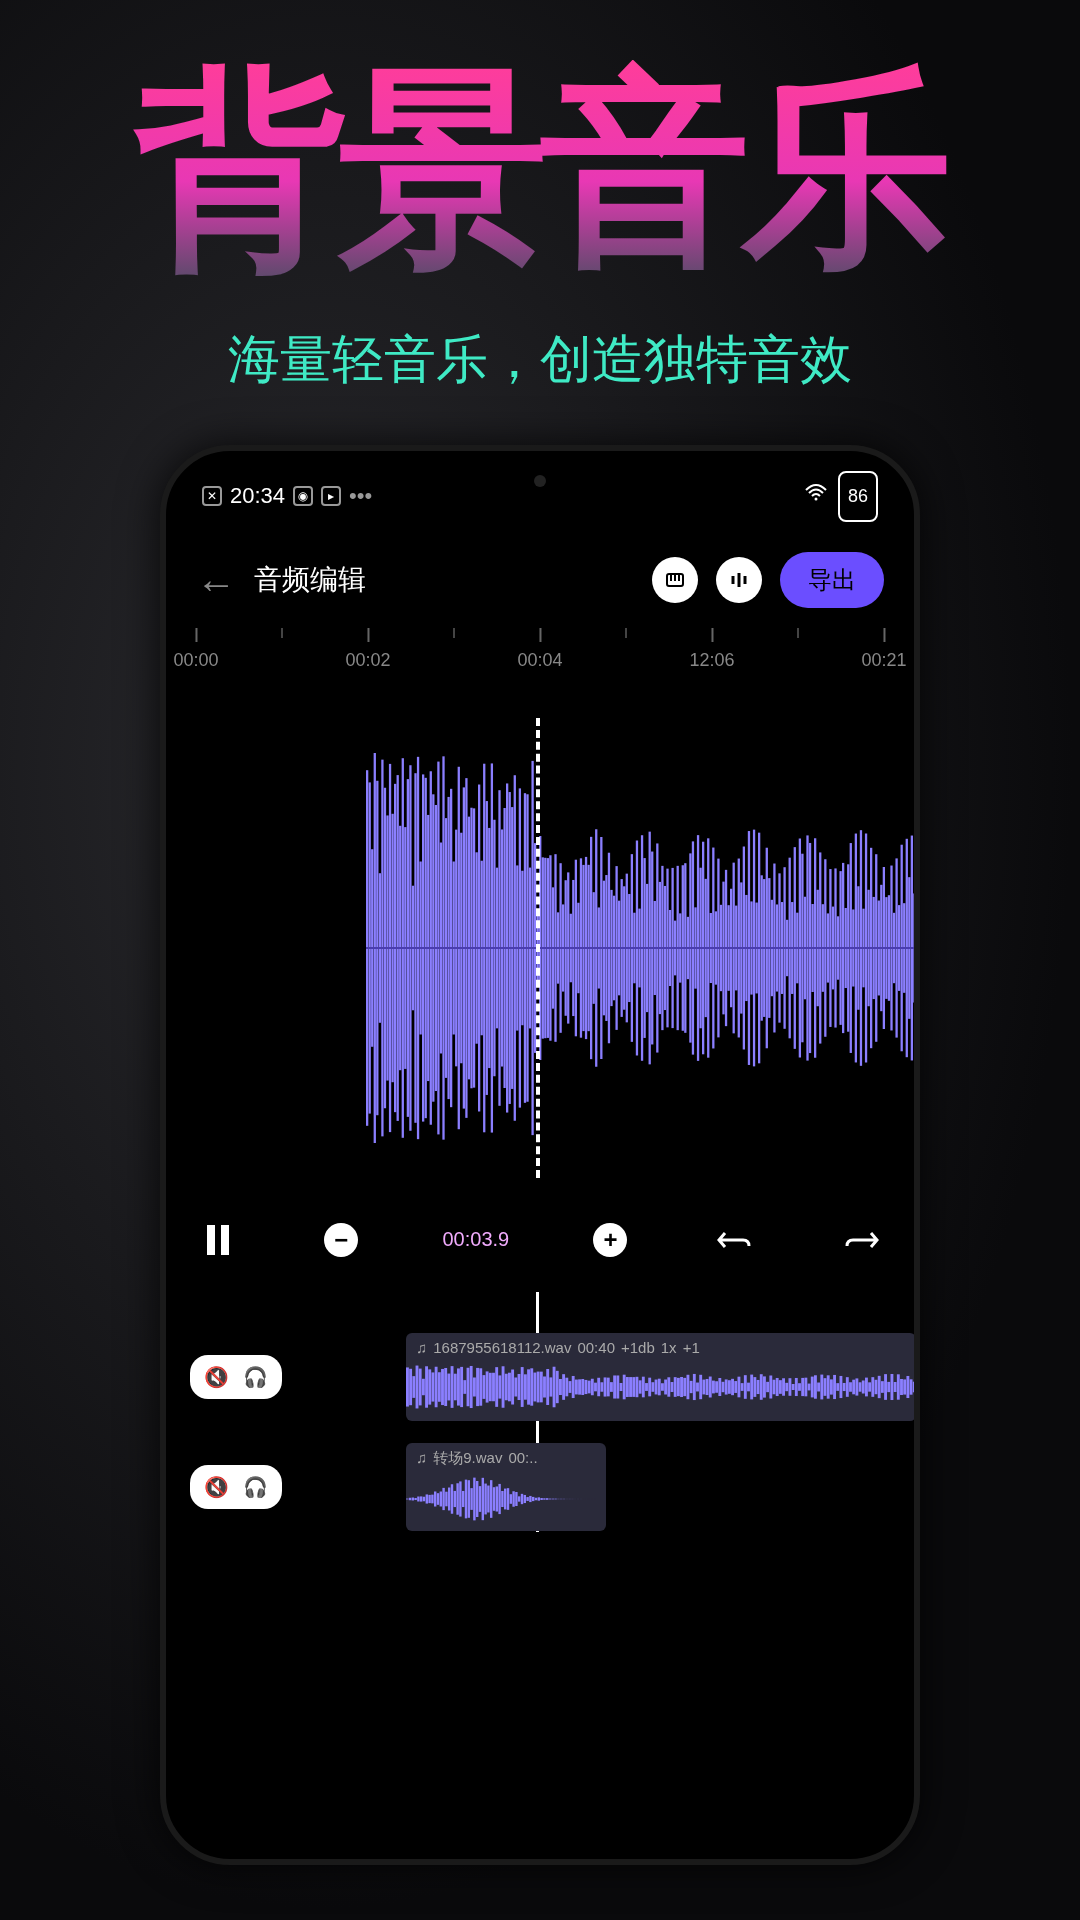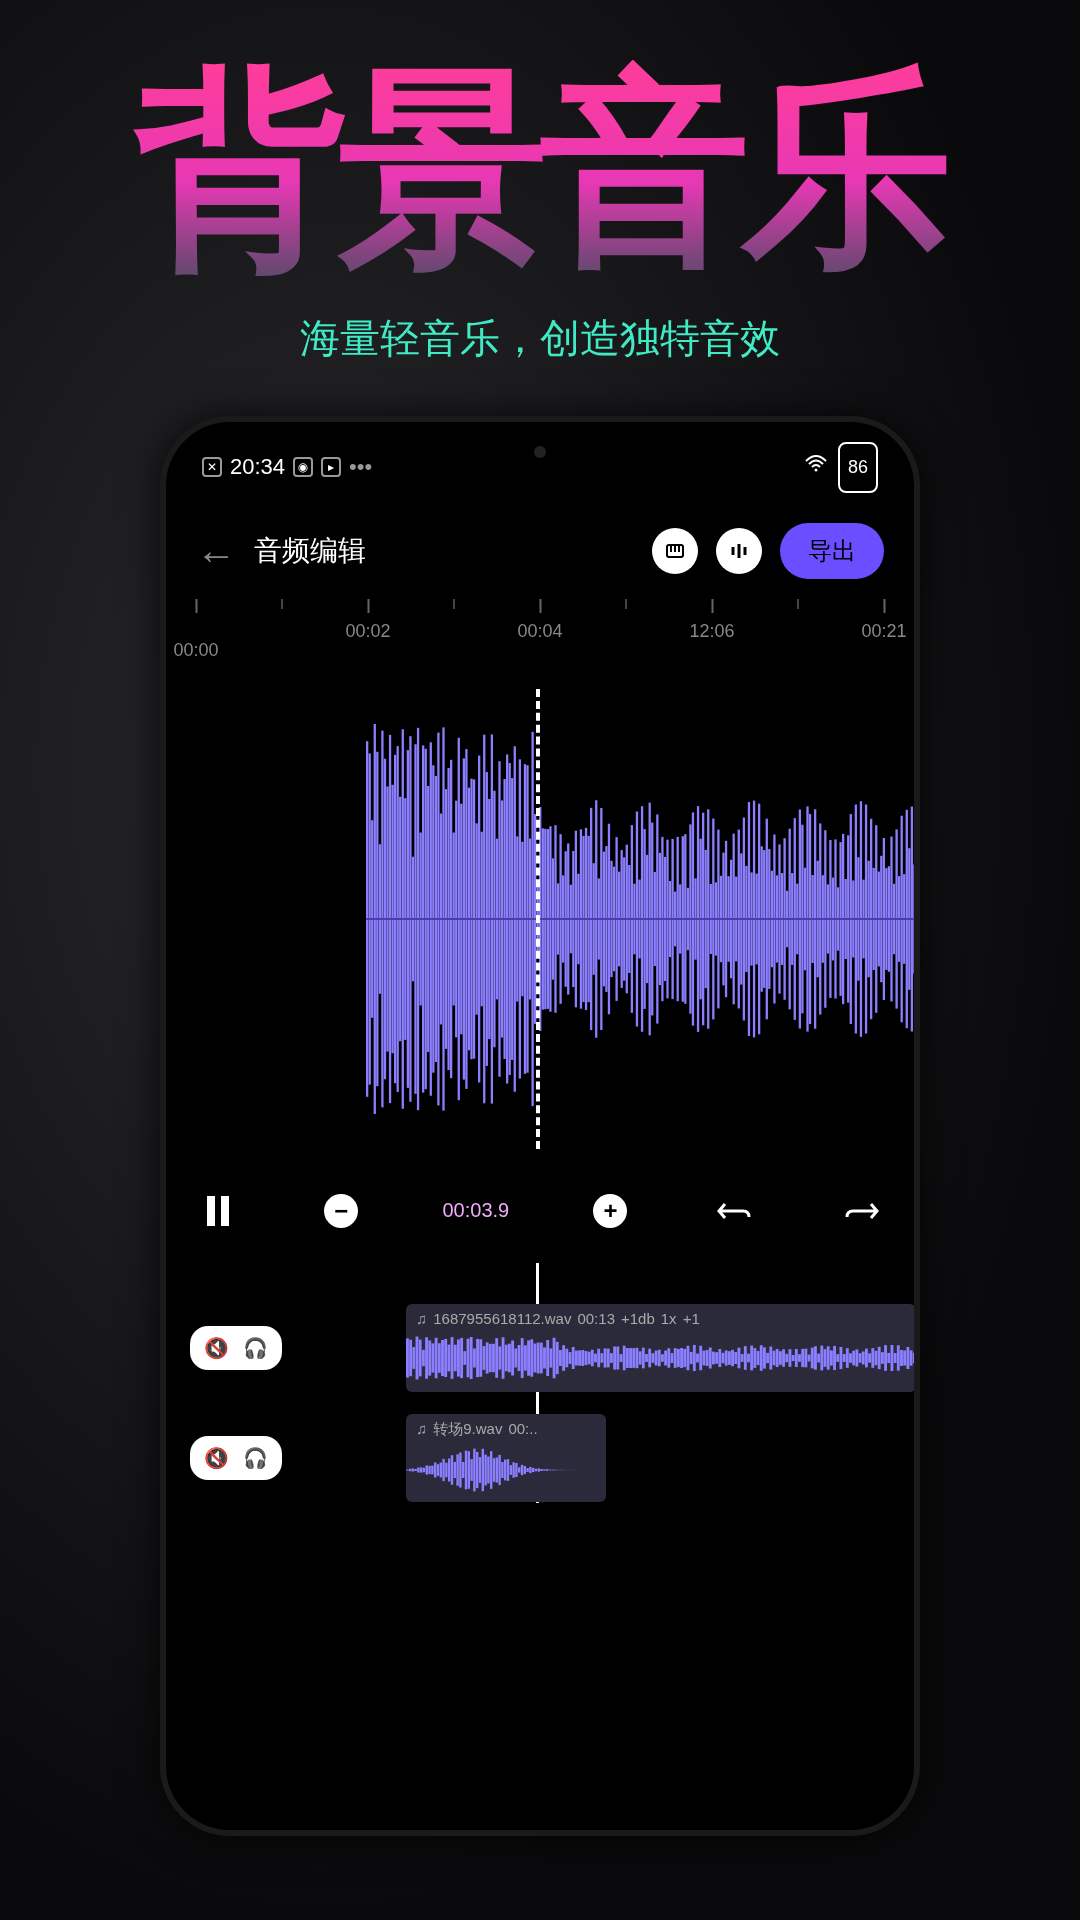--- a/index.html
+++ b/index.html
@@ -17,24 +17,24 @@
   text-align: center;
   margin-top: 60px;
   background: linear-gradient(180deg, #ff3d9a 0%, #e838b4 55%, #5a4a6a 100%);
   -webkit-background-clip: text;
   background-clip: text;
   -webkit-text-fill-color: transparent;
   letter-spacing: -8px;
   line-height: 1.05;
 }
 .subtitle {
-  font-size: 40px;
+  font-size: 52px;
   color: #3feac5;
   text-align: center;
-  margin-top: 30px;
+  margin-top: 44px;
 }
 .phone {
   width: 760px;
   height: 1420px;
   margin: 50px auto 0;
   background: #000;
   border-radius: 70px;
   border: 6px solid #1a1a1a;
   box-shadow: 0 0 40px rgba(0,0,0,0.8);
   position: relative;
@@ -157,21 +157,21 @@
           <line x1="6" y1="8" x2="6" y2="16" stroke="#000" stroke-width="3"></line>
           <line x1="12" y1="5" x2="12" y2="19" stroke="#000" stroke-width="3"></line>
           <line x1="18" y1="8" x2="18" y2="16" stroke="#000" stroke-width="3"></line>
         </svg>
     </span>
     <span class="export-btn">导出</span>
   </div>
 
   <div class="timeline-ruler">
     <div class="ruler-track" id="ruler-track">
-        <div class="tick" style="left: 0%; gap: 19px;">
+        <div class="tick" style="left: 0%;">
           <div class="tick-line"></div>
           <span>00:00</span>
         </div>
         <div class="tick-minor" style="left: 12.5%;"></div>
         <div class="tick" style="left: 25%;">
           <div class="tick-line"></div>
           <span>00:02</span>
         </div>
         <div class="tick-minor" style="left: 37.5%;"></div>
         <div class="tick" style="left: 50%;">
@@ -447,21 +447,21 @@
 
     <div class="track-row">
       <div class="track-ctrls">
         <span class="ci">🔇</span>
         <span class="ci">🎧</span>
       </div>
       <div class="clip" style="left:240px; width:510px; height:88px; top:auto;">
         <div class="clip-label">
           <span>♫</span>
           <span>1687955618112.wav</span>
-          <span>00:13</span>
+          <span>00:40</span>
           <span>+1db</span>
           <span>1x</span>
           <span>+1</span>
         </div>
         <svg class="clip-wave" viewBox="0 0 510 50" preserveAspectRatio="none">
             <g id="clipwave0" fill="#8b7fff">
               <rect x="0" y="5.441346833958399" width="2.86875" height="39.1173063320832"></rect>
               <rect x="3.1875" y="6.7849470662201306" width="2.86875" height="36.43010586755974"></rect>
               <rect x="6.375" y="14.134821099207352" width="2.86875" height="21.730357801585296"></rect>
               <rect x="9.5625" y="3.550359533719824" width="2.86875" height="42.89928093256035"></rect>

